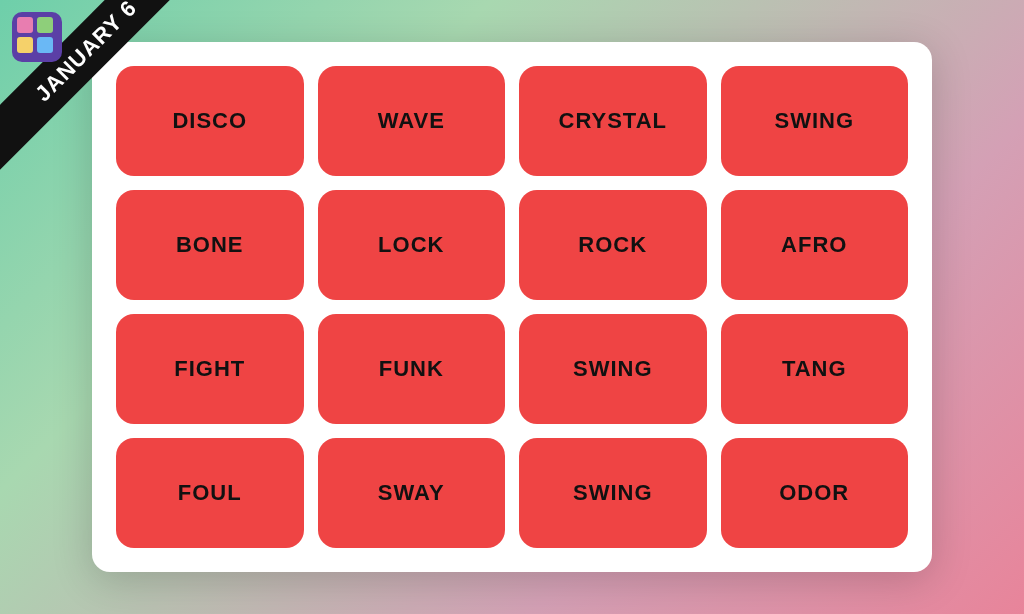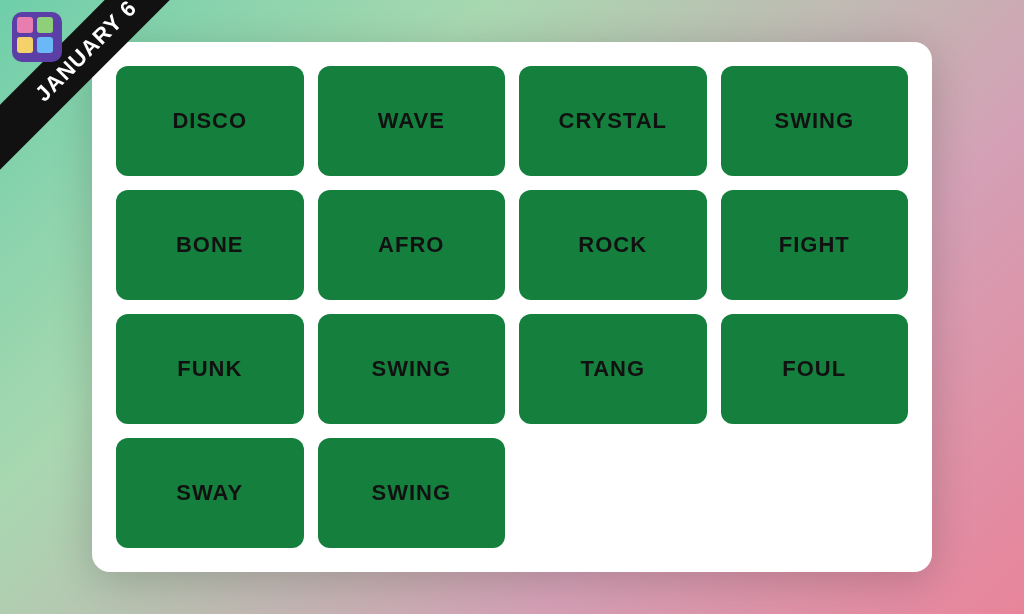--- a/index.html
+++ b/index.html
@@ -62,22 +62,22 @@
     }
 
     .grid {
       display: grid;
       grid-template-columns: repeat(4, 1fr);
       grid-template-rows: repeat(4, 1fr);
       gap: 14px;
     }
 
     .tile {
-      background: #15803d;
-      border-radius: 12px;
+      background: #ef4444;
+      border-radius: 18px;
       display: flex;
       align-items: center;
       justify-content: center;
       height: 110px;
       cursor: pointer;
       user-select: none;
       transition: background 0.15s;
     }
 
     .tile-label {
@@ -118,24 +118,27 @@
       <div class="tile">
         <span class="tile-label">CRYSTAL</span>
       </div>
       <div class="tile">
         <span class="tile-label">SWING</span>
       </div>
       <div class="tile">
         <span class="tile-label">BONE</span>
       </div>
       <div class="tile">
-        <span class="tile-label">AFRO</span>
+        <span class="tile-label">LOCK</span>
       </div>
       <div class="tile">
         <span class="tile-label">ROCK</span>
+      </div>
+      <div class="tile">
+        <span class="tile-label">AFRO</span>
       </div>
       <div class="tile">
         <span class="tile-label">FIGHT</span>
       </div>
       <div class="tile">
         <span class="tile-label">FUNK</span>
       </div>
       <div class="tile">
         <span class="tile-label">SWING</span>
       </div>
@@ -144,14 +147,17 @@
       </div>
       <div class="tile">
         <span class="tile-label">FOUL</span>
       </div>
       <div class="tile">
         <span class="tile-label">SWAY</span>
       </div>
       <div class="tile">
         <span class="tile-label">SWING</span>
       </div>
+      <div class="tile">
+        <span class="tile-label">ODOR</span>
+      </div>
     </div>
 </div>
 
 </body></html>

